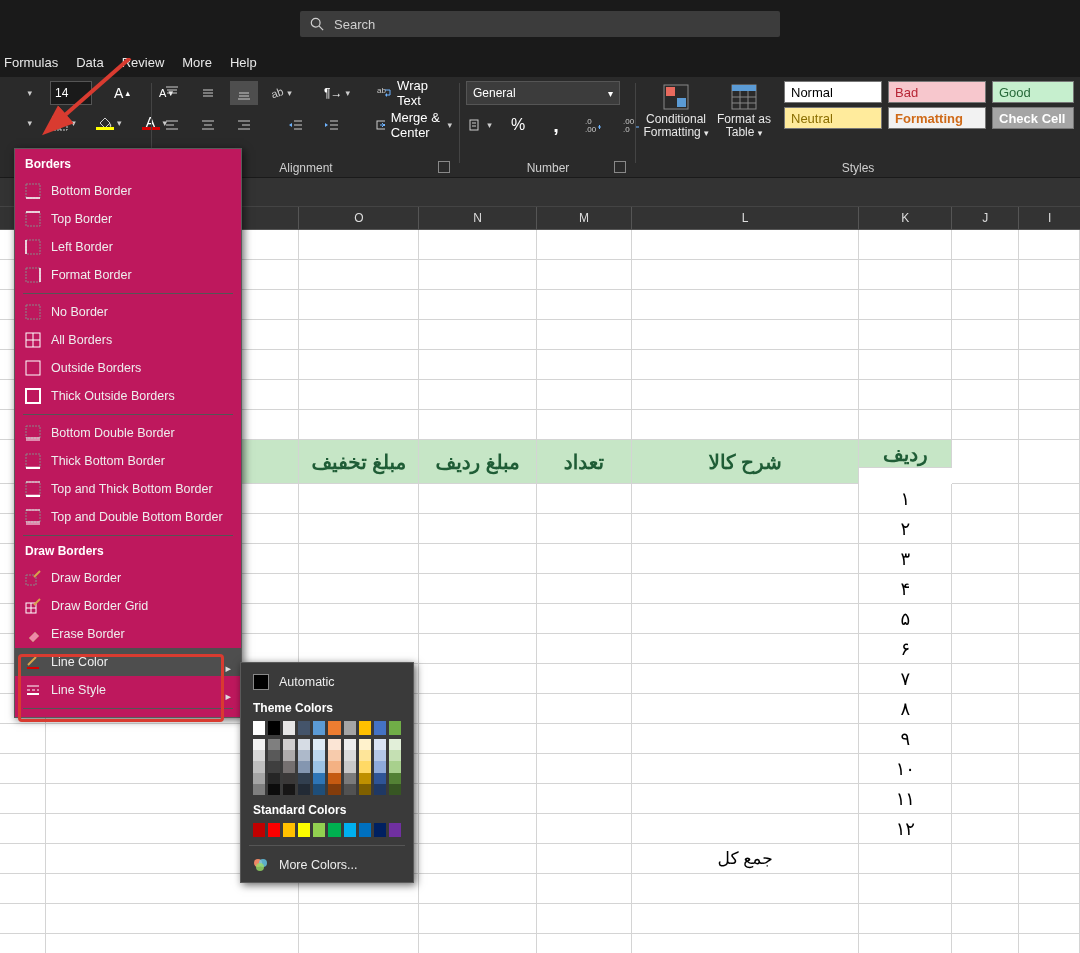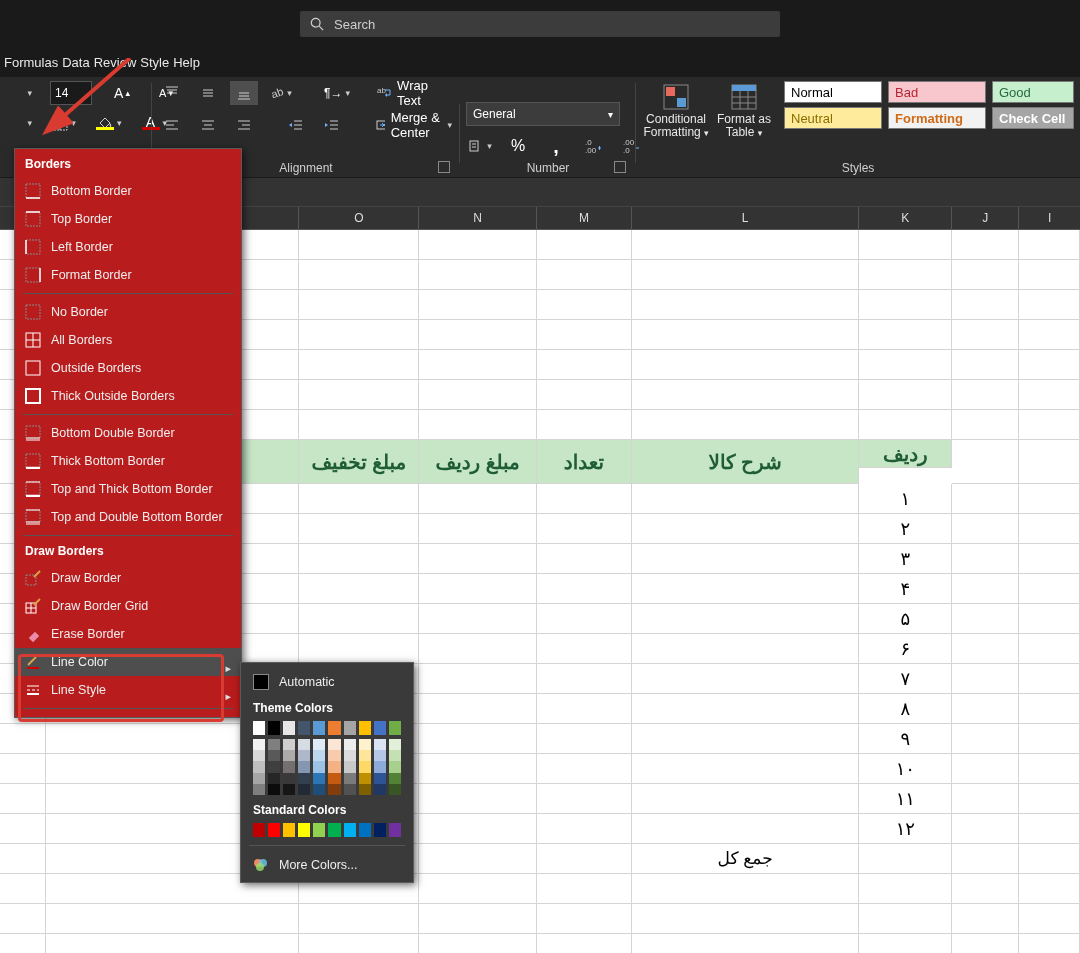--- a/index.html
+++ b/index.html
@@ -33,21 +33,21 @@
     gap: 10px;
   }
   .search-box svg { flex: 0 0 auto; }
   .search-box span { color: #cfcfcf; }
   
   .tabs-row {
     height: 28px;
     display: flex;
     align-items: center;
     padding-left: 4px;
-    gap: 4px;
+    gap: 18px;
     color: #e8e8e8;
   }
   .tabs-row span { cursor: default; }
   
   .ribbon {
     height: 100px;
     background: #2a2a2a;
     border-top:1px solid #1a1a1a;
     border-bottom:1px solid #1a1a1a;
     display:flex;
@@ -156,21 +156,21 @@
     background:#c6e6c6;color:#1f5d36;font-weight:bold;font-size:20px;
     font-family:Tahoma,"Segoe UI",sans-serif;
   }
   .rtl{direction:rtl;}
   .arabic-num{font-family:Tahoma,"Segoe UI",sans-serif;font-size:18px;}
   
   .menu{
     position:absolute;
     left:14px; top:148px;
     width:226px;
-    background:#b91c1c;
+    background:#be185d;
     border:1px solid #5a5a5a;
     box-shadow:2px 2px 8px rgba(0,0,0,0.6);
     z-index:50;
     padding:4px 0;
   }
   .menu-header{
     color:#fff;font-weight:600;font-size:12px;
     padding:4px 10px 6px 10px;
   }
   .menu-sep{height:1px;background:#555;margin:4px 8px;}
@@ -241,21 +241,21 @@
         <line x1="10.5" y1="10.5" x2="15" y2="15" stroke="#cfcfcf" stroke-width="1.4"></line>
       </svg>
     <span>Search</span>
   </div>
 </div>
 
 <div class="tabs-row">
   <span>Formulas</span>
   <span>Data</span>
   <span>Review</span>
-  <span>Style</span>
+  <span>More</span>
   <span>Help</span>
 </div>
 
 <div class="ribbon">
 
   <div class="ribbon-group" style="width:140px;">
     <div class="group-body">
       <div class="col" style="gap:6px;">
         <div class="row">
           <div class="iconbtn drop" style="width:4px;justify-content:flex-end;"></div>
@@ -392,21 +392,21 @@
               <path d="M4 8 L7 8 M12 8 L9 8" stroke="#6fb4ff"></path>
               <path d="M6 6 L8 8 L6 10 M10 6 L8 8 L10 10" fill="none" stroke="#6fb4ff"></path>
             </svg>
           <span>Merge &amp; Center</span>
         </div>
       </div>
     </div>
     <div class="group-label"><span>Alignment</span><div class="group-dialog"></div></div>
   </div>
 
-  <div class="ribbon-group" style="width:164px;margin-top:21px;">
+  <div class="ribbon-group" style="width:164px;">
     <div class="group-body">
       <div class="col" style="gap:8px;">
         <div class="number-select">
             <span>General</span>
             <span style="font-size:10px;">▾</span>
           </div>
         <div class="row" style="gap:10px;">
           <div class="iconbtn drop">
               <svg width="16" height="16">
                 <rect x="2" y="3" width="8" height="10" fill="none" stroke="#ccc"></rect>

